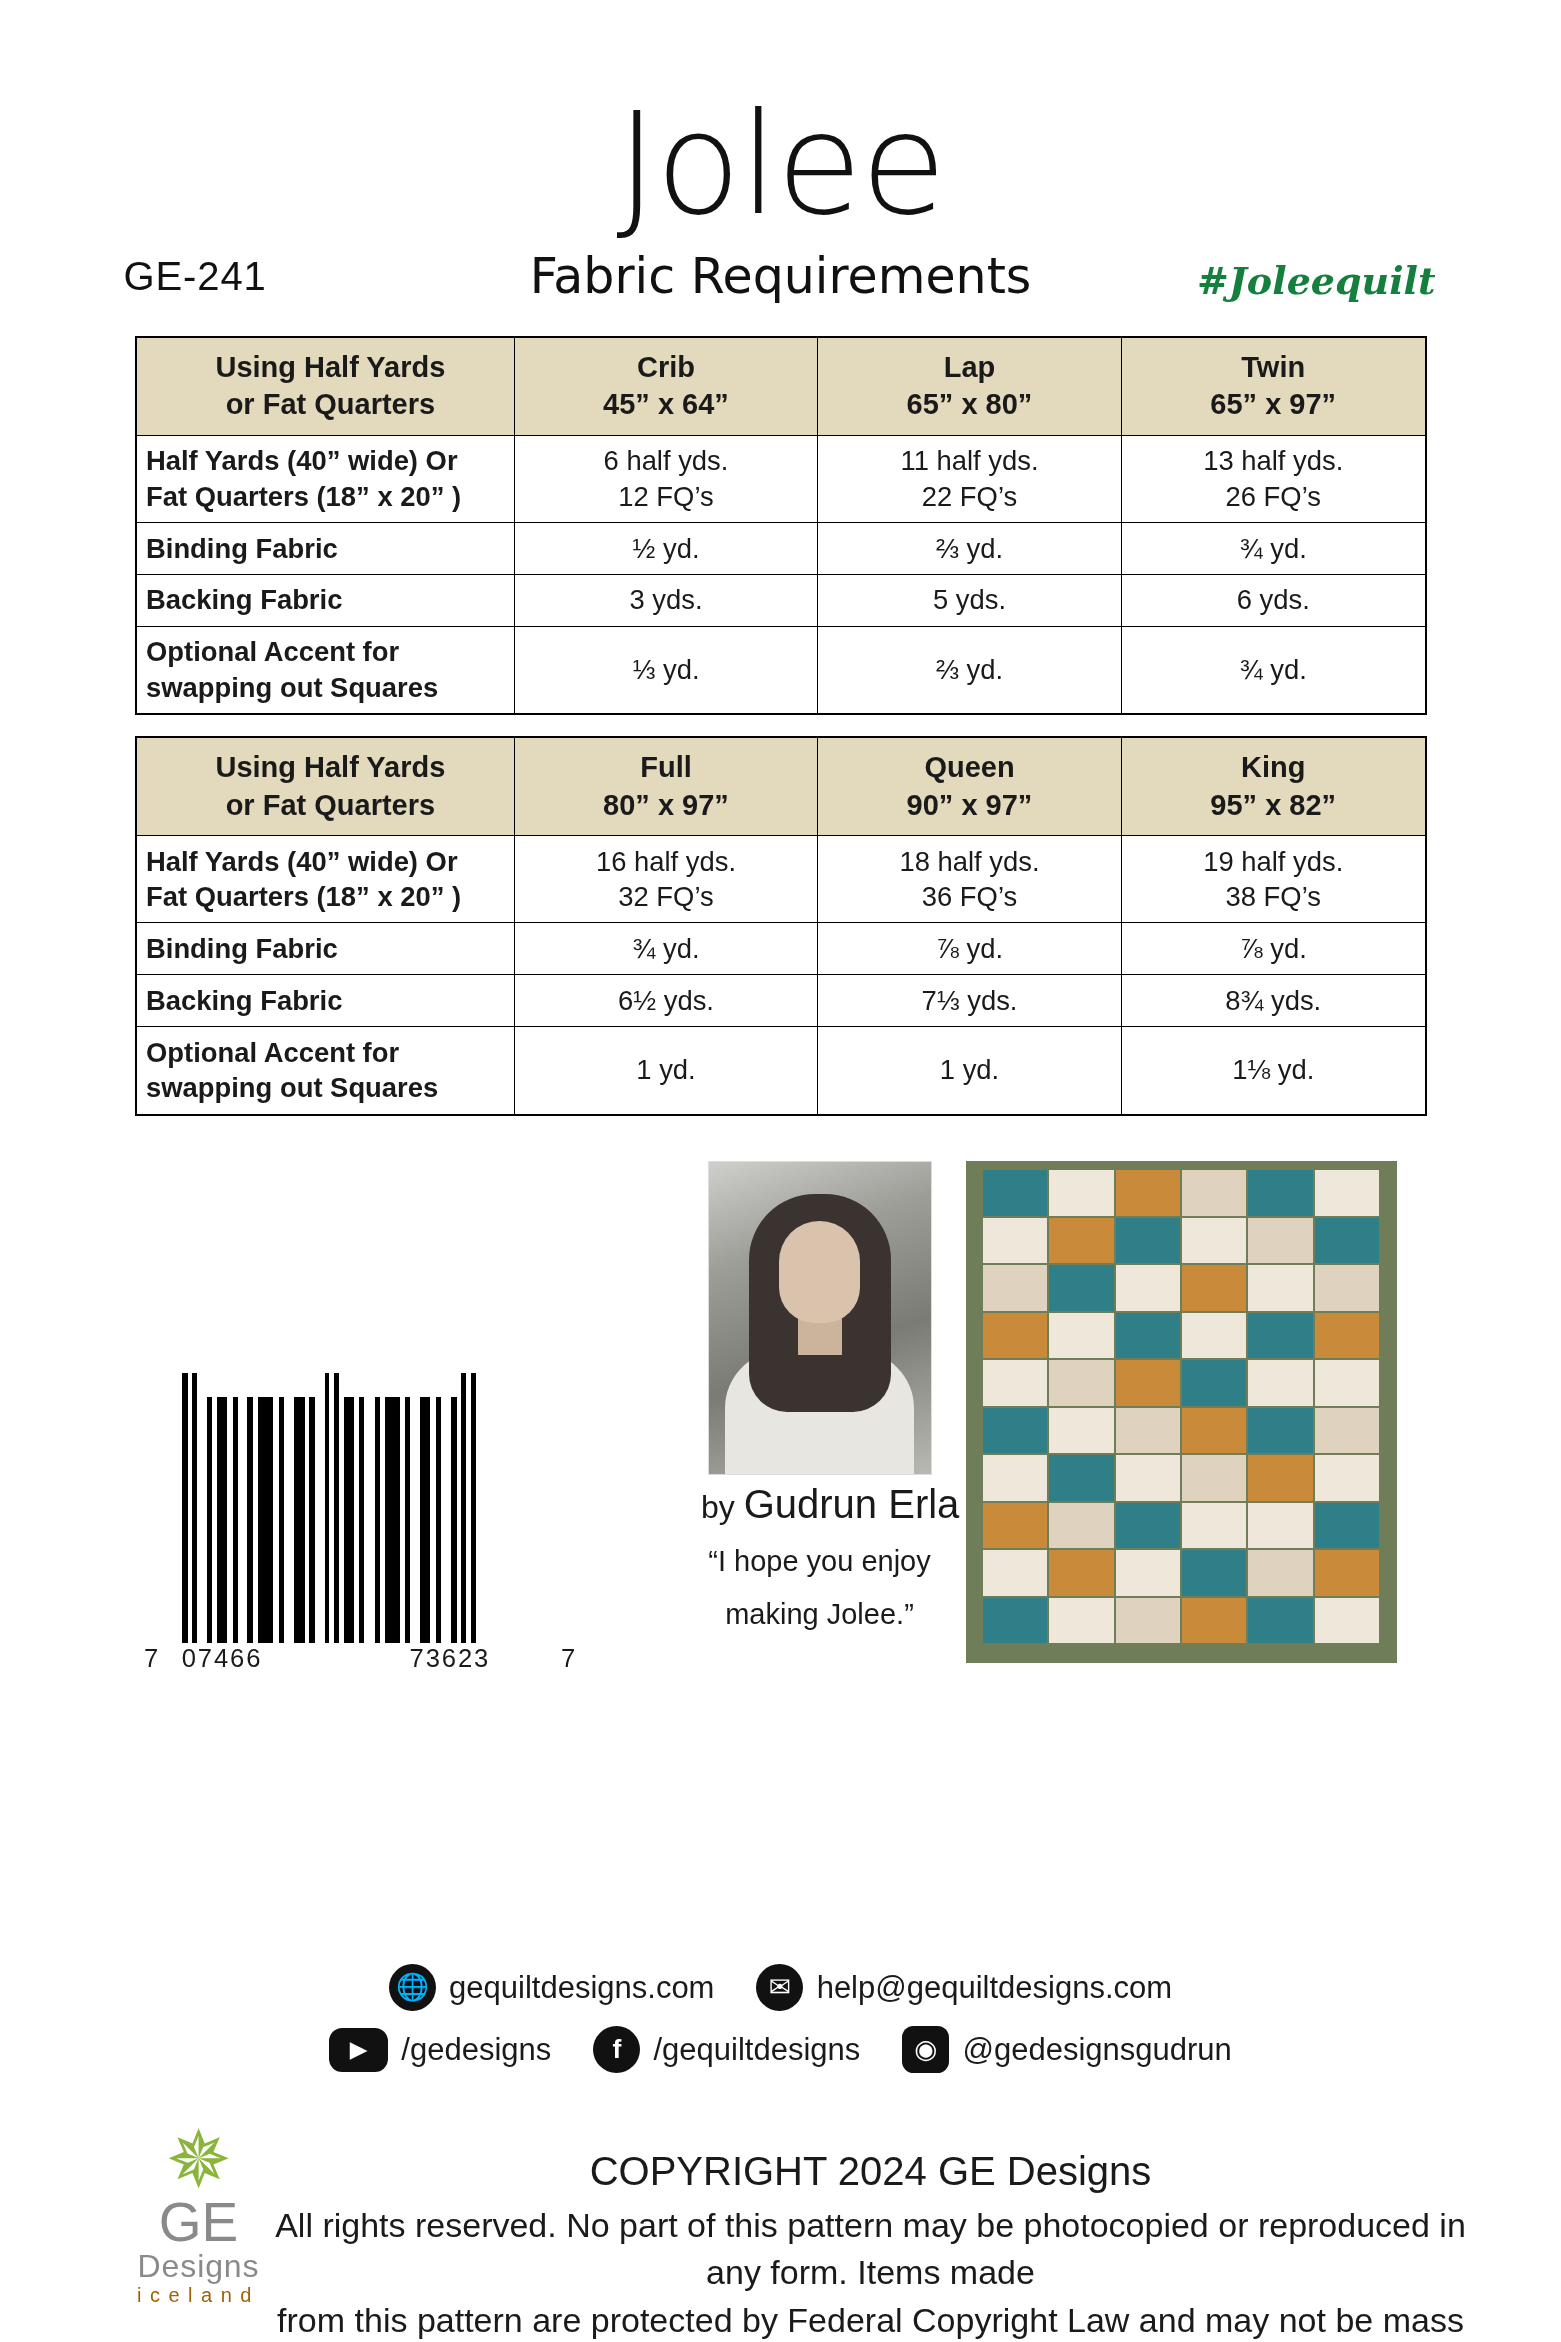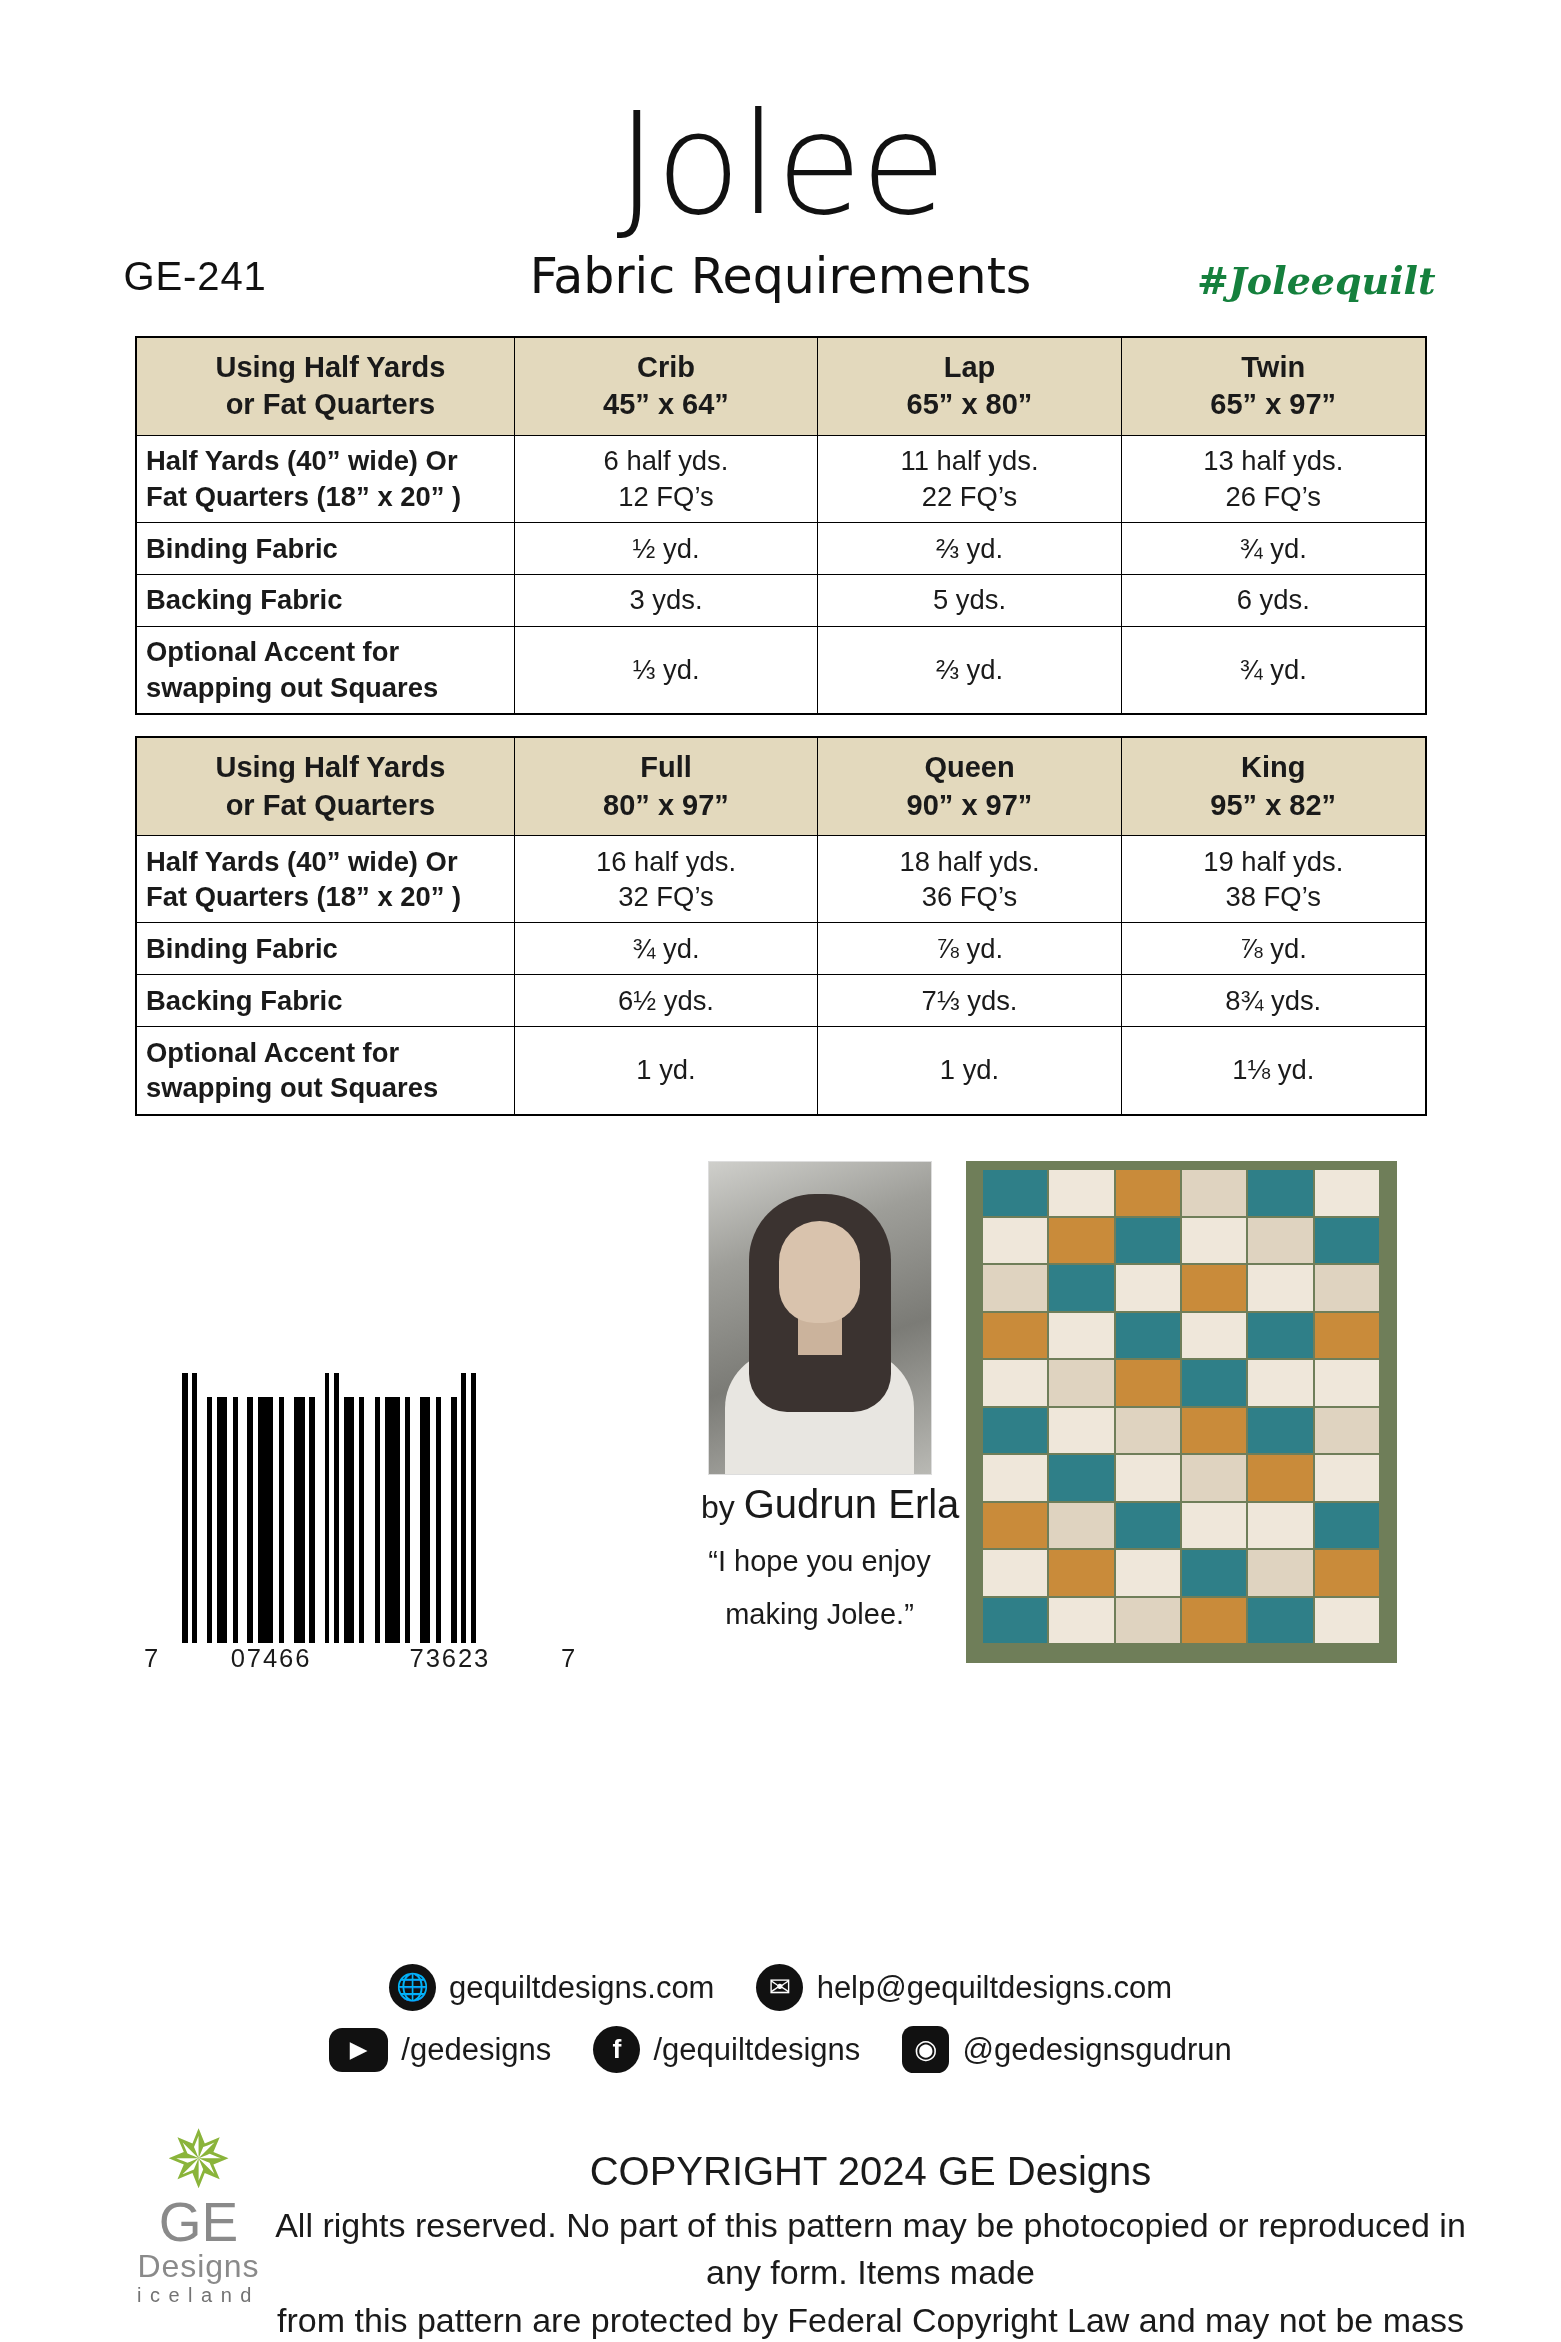--- a/index.html
+++ b/index.html
@@ -163,21 +163,21 @@
   }
   .barcode i.short { height: 91%; }
   .barcode-nums {
     display: flex;
     font-size: 25.6px;
     letter-spacing: 1.9px;
     margin-top: 1.9px;
     padding-left: 1.9px;
   }
   .barcode-nums span.n1 { width: 38px; }
-  .barcode-nums span.n2 { width: 180px; text-align: center; }
+  .barcode-nums span.n2 { width: 180px; }
   .barcode-nums span.n3 { width: 180px; text-align: center; }
   .barcode-nums span.n4 { width: 38px; text-align: right; }
 
   
   .author {
     position: absolute;
     left: 587px;
     top: 13.2px;
     width: 237px;
     text-align: center;
@@ -322,21 +322,21 @@
     margin-top: -3.8px;
   }
   .logo .designs {
     font-size: 32px;
     color: #8a8a8a;
     letter-spacing: 0.9px;
     line-height: 1.05;
   }
   .logo .iceland {
     font-size: 20px;
-    color: #737373;
+    color: #a16207;
     letter-spacing: 8.5px;
   }
 
   
   .copyright {
     position: absolute;
     left: 265px;
     right: 85px;
     top: 2054px;
     text-align: center;

